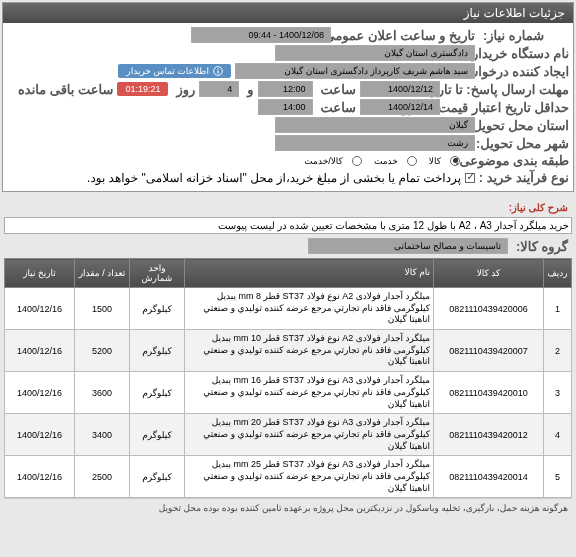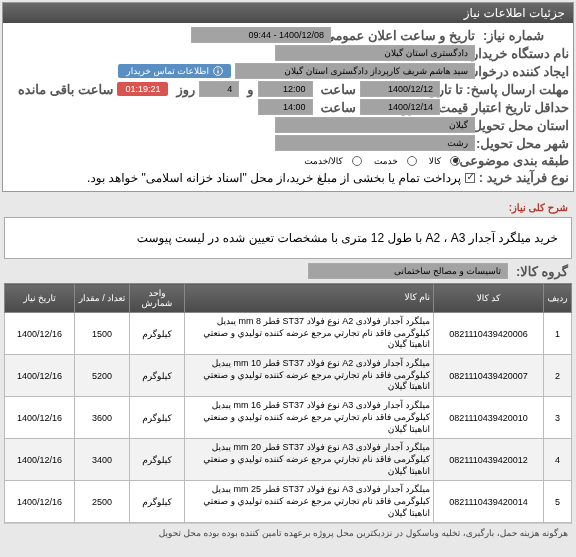--- a/index.html
+++ b/index.html
@@ -68,22 +68,22 @@
 }
 .radio-group { display: flex; gap: 12px; align-items: center; }
 .radio-item { display: flex; align-items: center; gap: 9px; font-size: 9px; }
 .radio { width: 10px; height: 10px; border: 1px solid #666; border-radius: 50%; display: inline-block; position: relative; }
 .radio.checked::after { content: ""; position: absolute; width: 5px; height: 5px; background: #333; border-radius: 50%; top: 1.5px; right: 1.5px; }
 .checkbox { width: 10px; height: 10px; border: 1px solid #666; display: inline-block; position: relative; }
 .checkbox.checked::after { content: "✓"; position: absolute; top: -3px; right: -1px; font-size: 10px; color: #333; }
 .desc-box {
   border: 1px solid #aaa;
   background: #fff;
-  padding: 13px;
-  font-size: 12px;
+  padding: 2px;
+  font-size: 10px;
   margin: 4px 0;
 }
 .section-title {
   color: #b13a2e;
   font-weight: bold;
   font-size: 10px;
   margin: 6px 4px 2px;
 }
 table {
   width: 100%;

